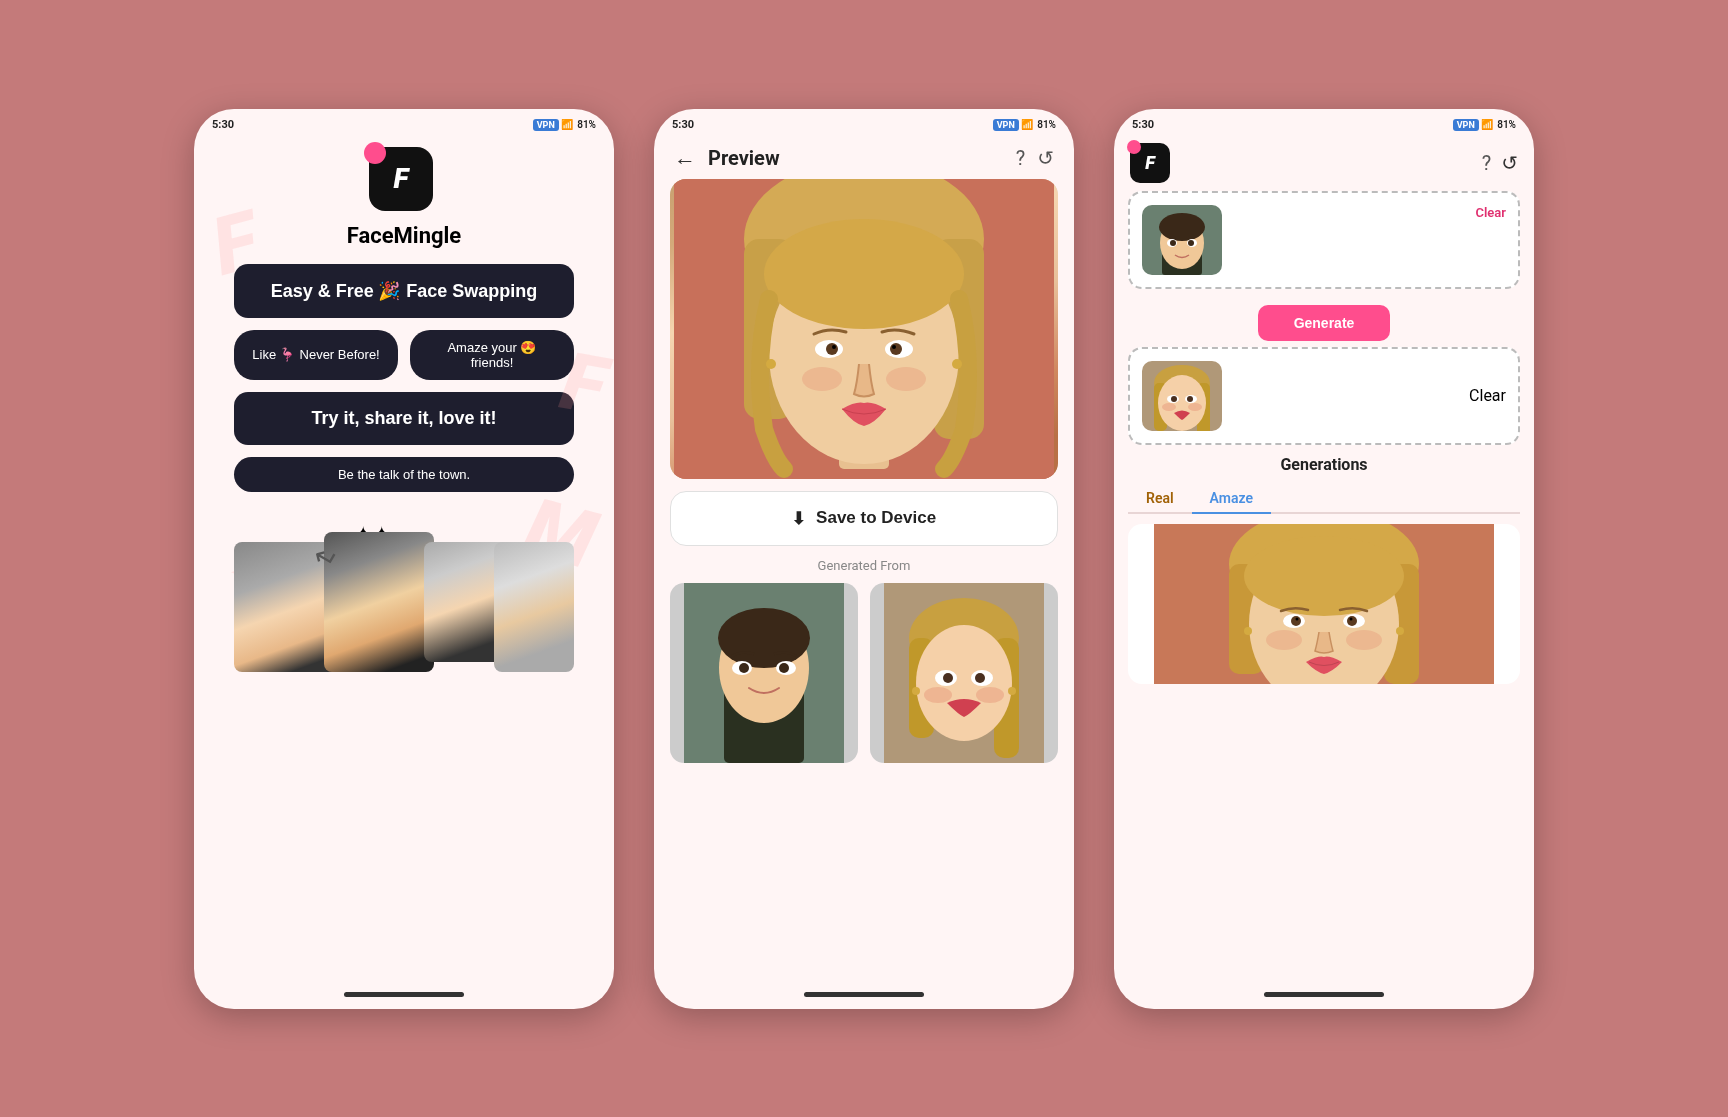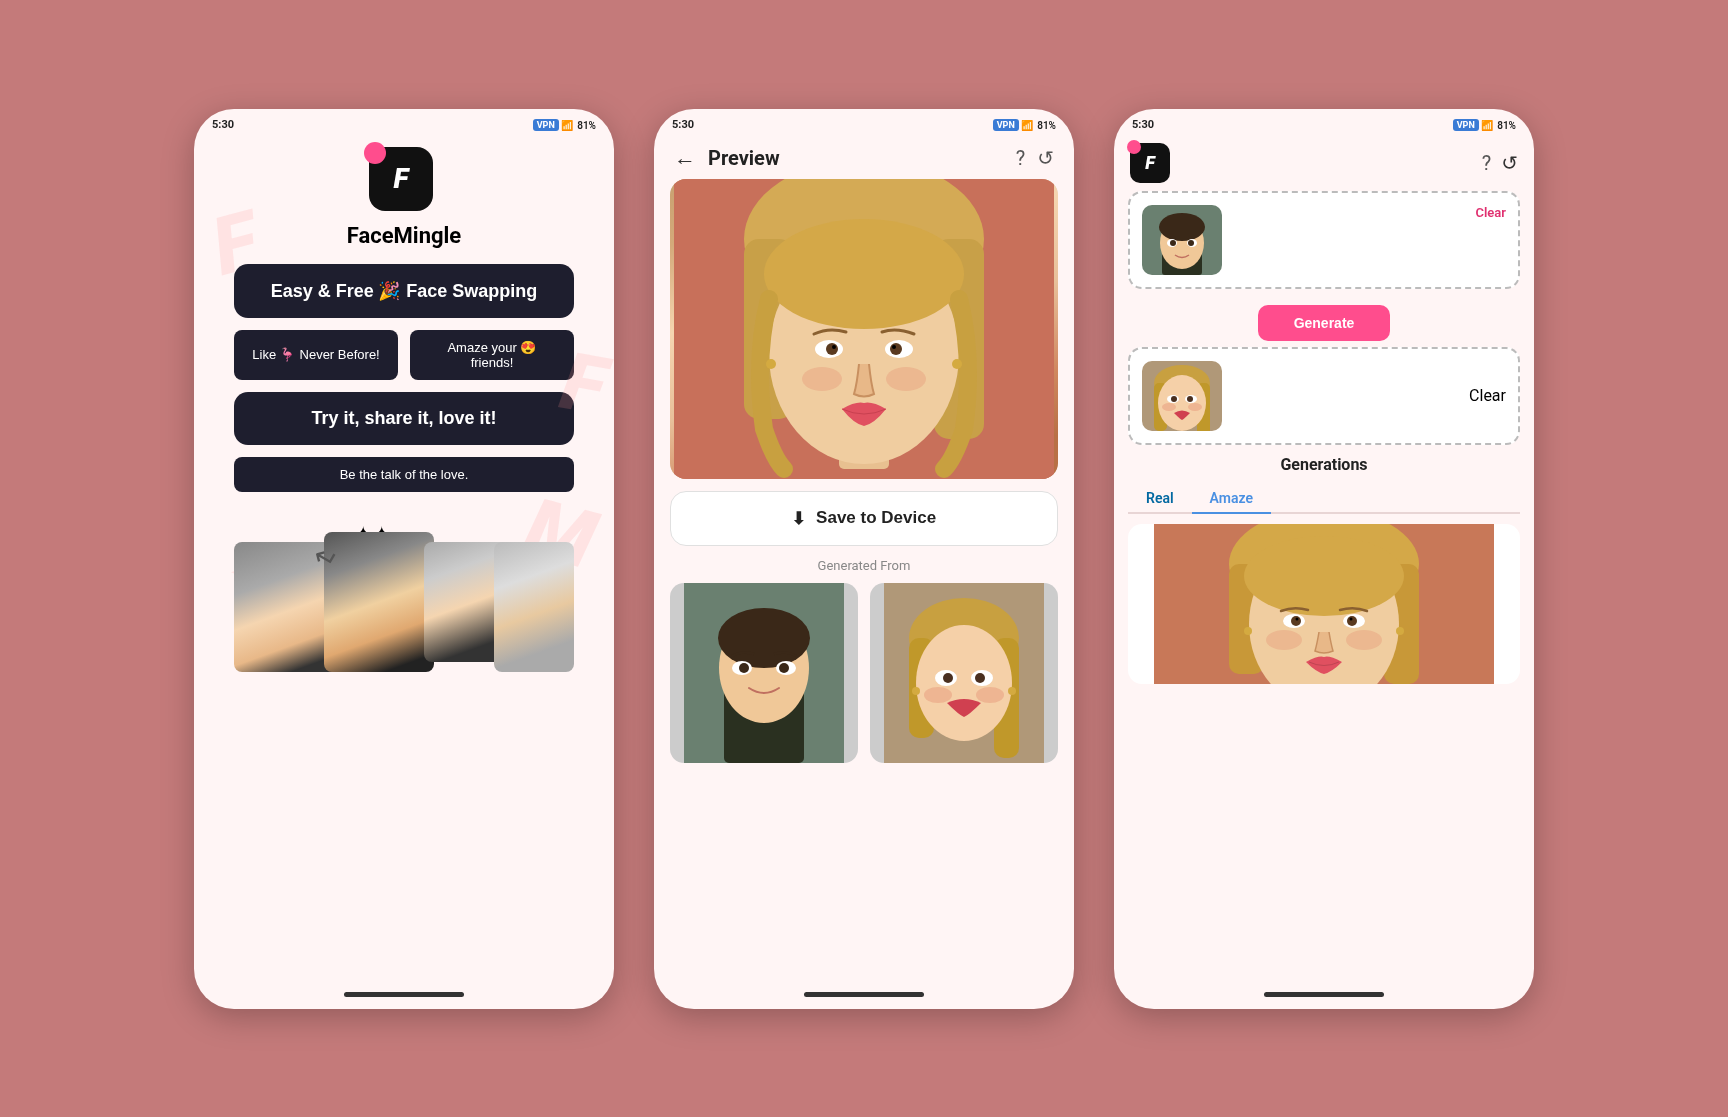--- a/index.html
+++ b/index.html
@@ -34,21 +34,21 @@
       justify-content: space-between;
       align-items: center;
       padding: 8px 18px 4px;
       font-size: 11px;
       font-weight: 600;
       color: #222;
       min-height: 28px;
       background: transparent;
     }
     .status-left { font-weight: 700; }
-    .status-right { display: flex; align-items: flex-end; gap: 3px; font-size: 10px; }
+    .status-right { display: flex; align-items: center; gap: 3px; font-size: 10px; }
 
     
     .phone1-content {
       flex: 1;
       display: flex;
       flex-direction: column;
       align-items: center;
       padding: 10px 20px 20px;
       position: relative;
       overflow: hidden;
@@ -91,21 +91,21 @@
 
     .small-btns {
       display: flex;
       gap: 12px;
       margin-bottom: 12px;
       width: 340px;
     }
     .small-dark-btn {
       background: #1e1e2e;
       color: #fff;
-      border-radius: 8px;
+      border-radius: 20px;
       padding: 10px 16px;
       font-size: 13px;
       font-weight: 500;
       cursor: pointer;
       border: none;
       flex: 1;
       text-align: center;
     }
 
     .dark-btn-medium {
@@ -320,21 +320,21 @@
     .gen-tabs {
       display: flex;
       gap: 0;
       margin-bottom: 10px;
       border-bottom: 2px solid #e8d5d5;
     }
     .gen-tab {
       padding: 6px 18px;
       font-size: 14px;
       font-weight: 600;
-      color: #0369a1;
+      color: #a16207;
       cursor: pointer;
       border-bottom: 2px solid transparent;
       margin-bottom: -2px;
     }
     .gen-tab.active {
       color: #4a90e2;
       border-bottom: 2px solid #4a90e2;
     }
 
     .gen-result {
@@ -392,21 +392,21 @@
     <button class="dark-btn">Easy &amp; Free 🎉 Face Swapping</button>
 
     <div class="small-btns">
       <button class="small-dark-btn">Like 🦩 Never Before!</button>
       <button class="small-dark-btn">Amaze your 😍 friends!</button>
     </div>
 
     <button class="dark-btn-medium">Try it, share it, love it!</button>
 
     <div class="small-btns2">
-      <button class="small-dark-btn">Be the talk of the love.</button>
+      <button class="small-dark-btn">Be the talk of the town.</button>
     </div>
 
     <div class="bottom-images">
       <span class="sparkles">✦✦<br>&nbsp;✦</span>
 
       <div style="position:absolute;bottom:0;left:0;width:130px;height:130px;background:linear-gradient(160deg,#888 0%,#aaa 30%,#f5d5b0 50%,#e8b888 70%,#333 85%);border-radius:8px;"></div>
       <div style="position:absolute;bottom:0;left:90px;width:110px;height:140px;background:linear-gradient(160deg,#555 0%,#888 25%,#f0d0a0 50%,#e0a870 70%,#222 90%);border-radius:8px;"></div>
       <div style="position:absolute;bottom:10px;right:50px;width:100px;height:120px;background:linear-gradient(160deg,#aaa 0%,#ccc 25%,#f5d5b0 50%,#333 80%);border-radius:8px;"></div>
       <div style="position:absolute;bottom:0;right:0;width:80px;height:130px;background:linear-gradient(160deg,#bbb 0%,#ddd 30%,#e8c9a0 55%,#aaa 80%);border-radius:8px;"></div>
 

